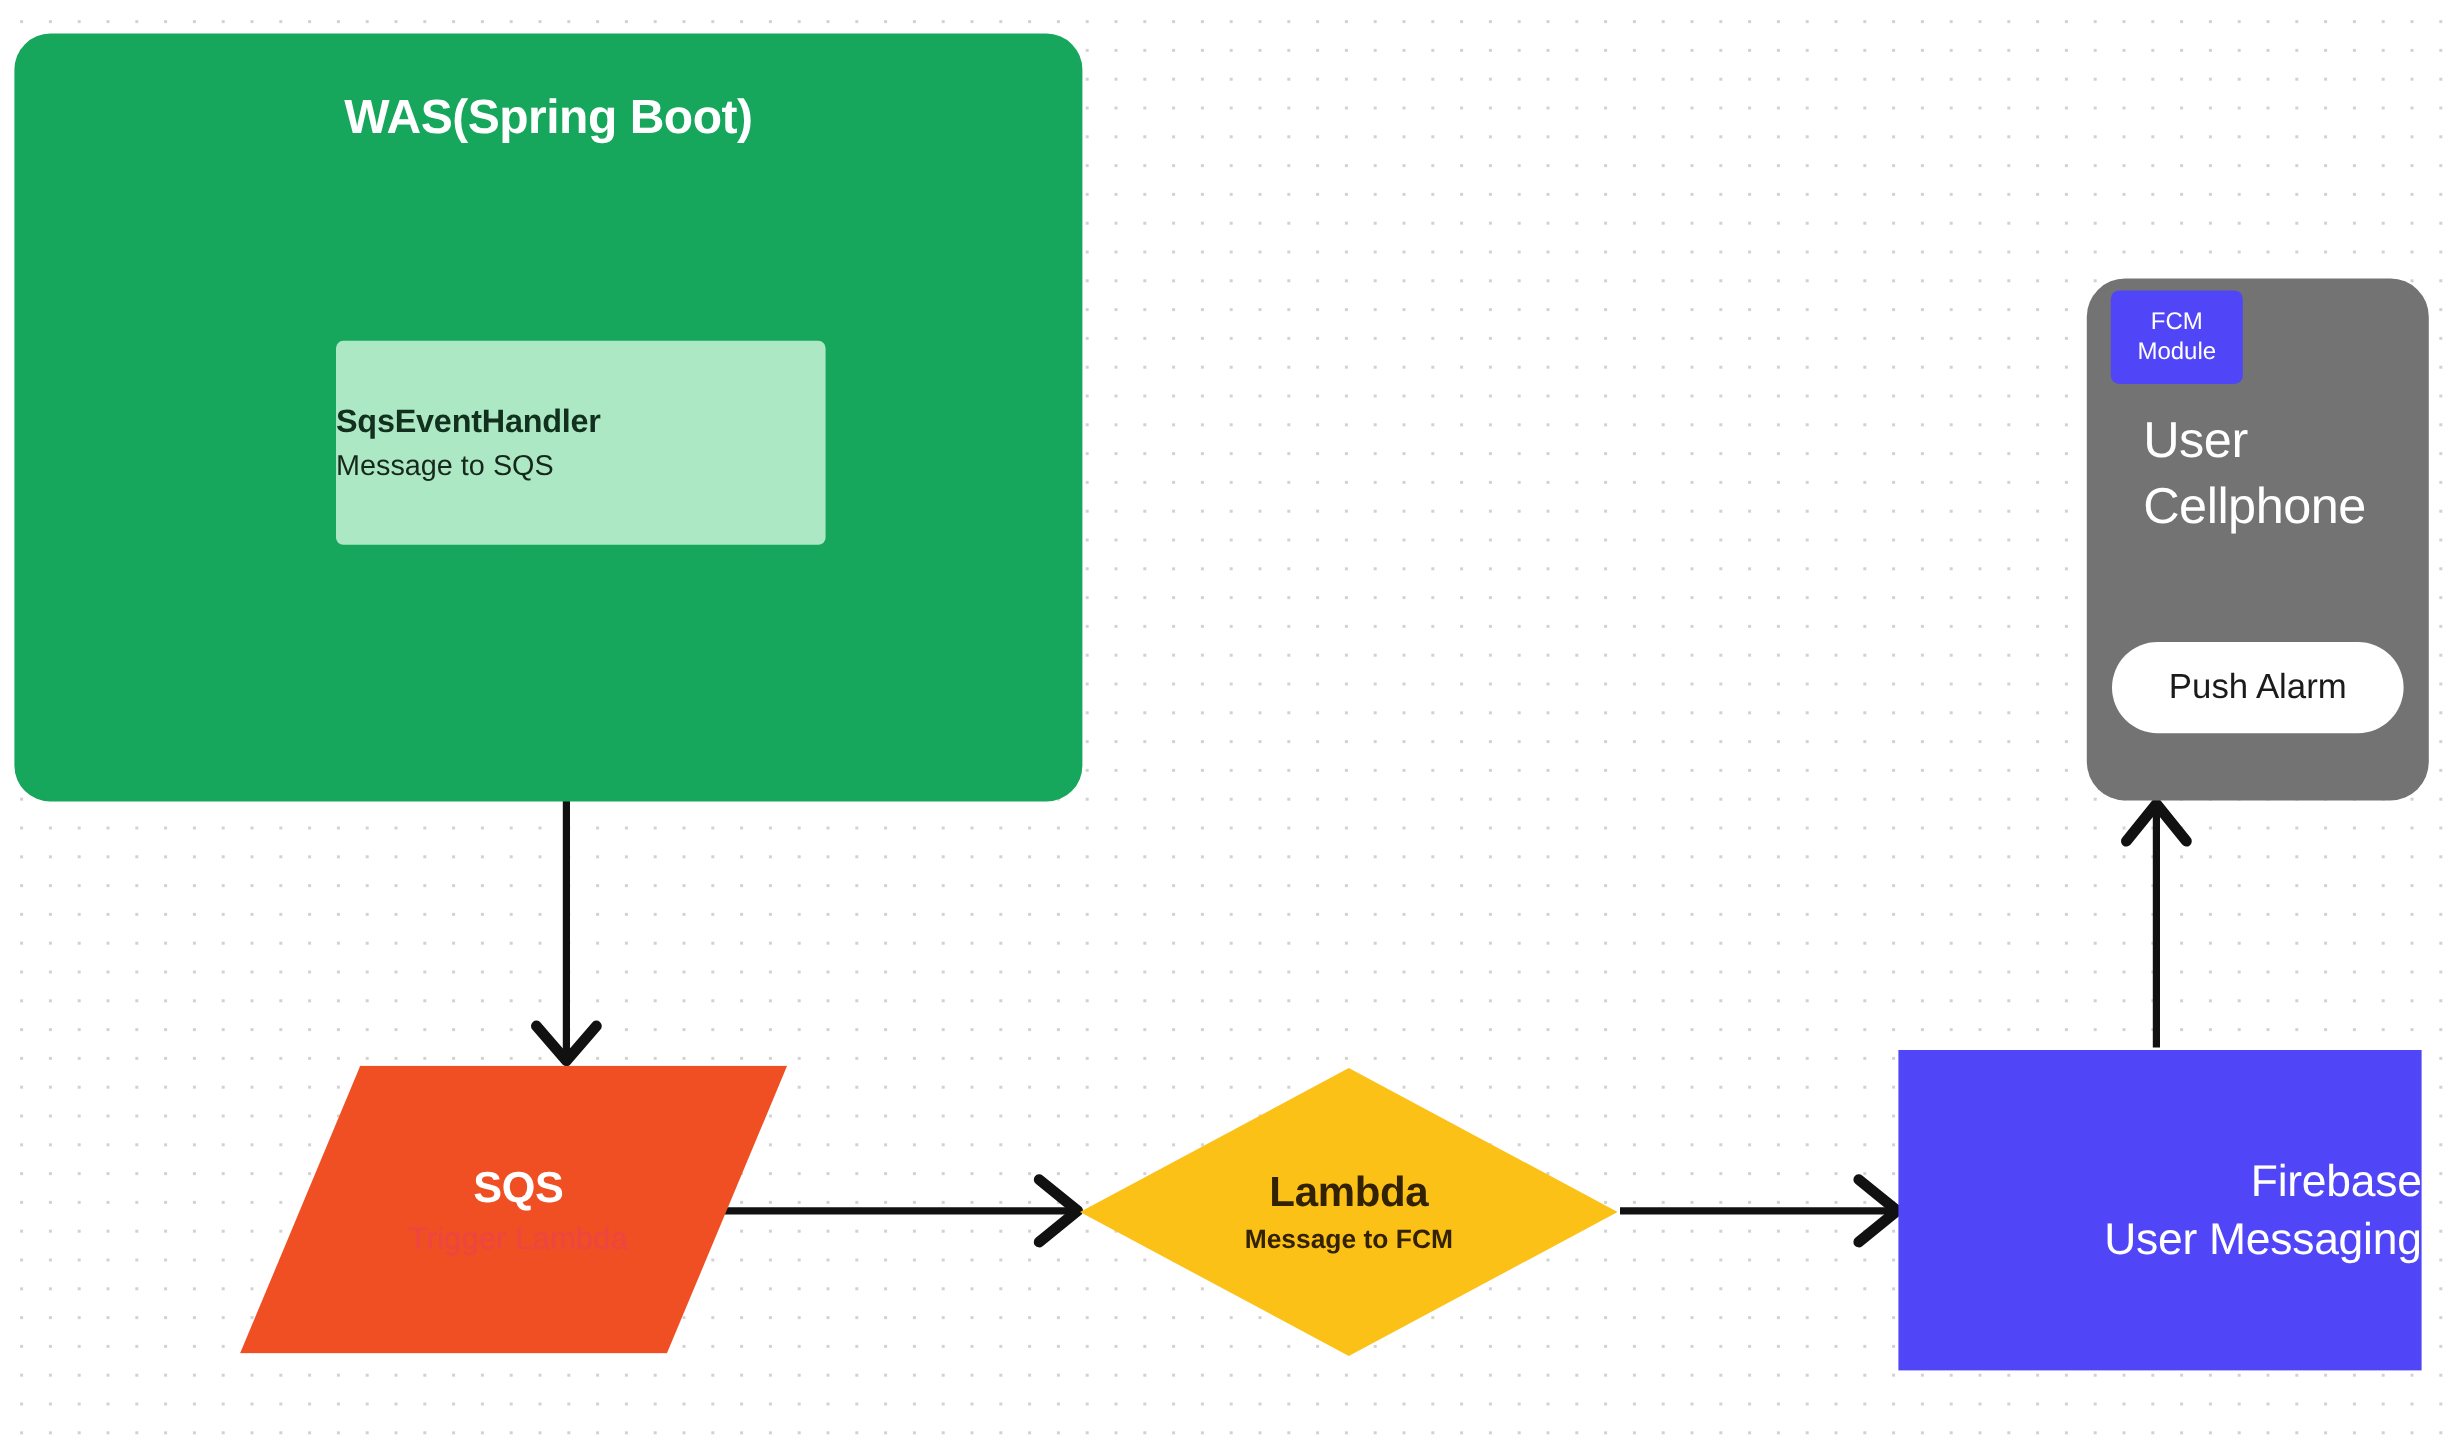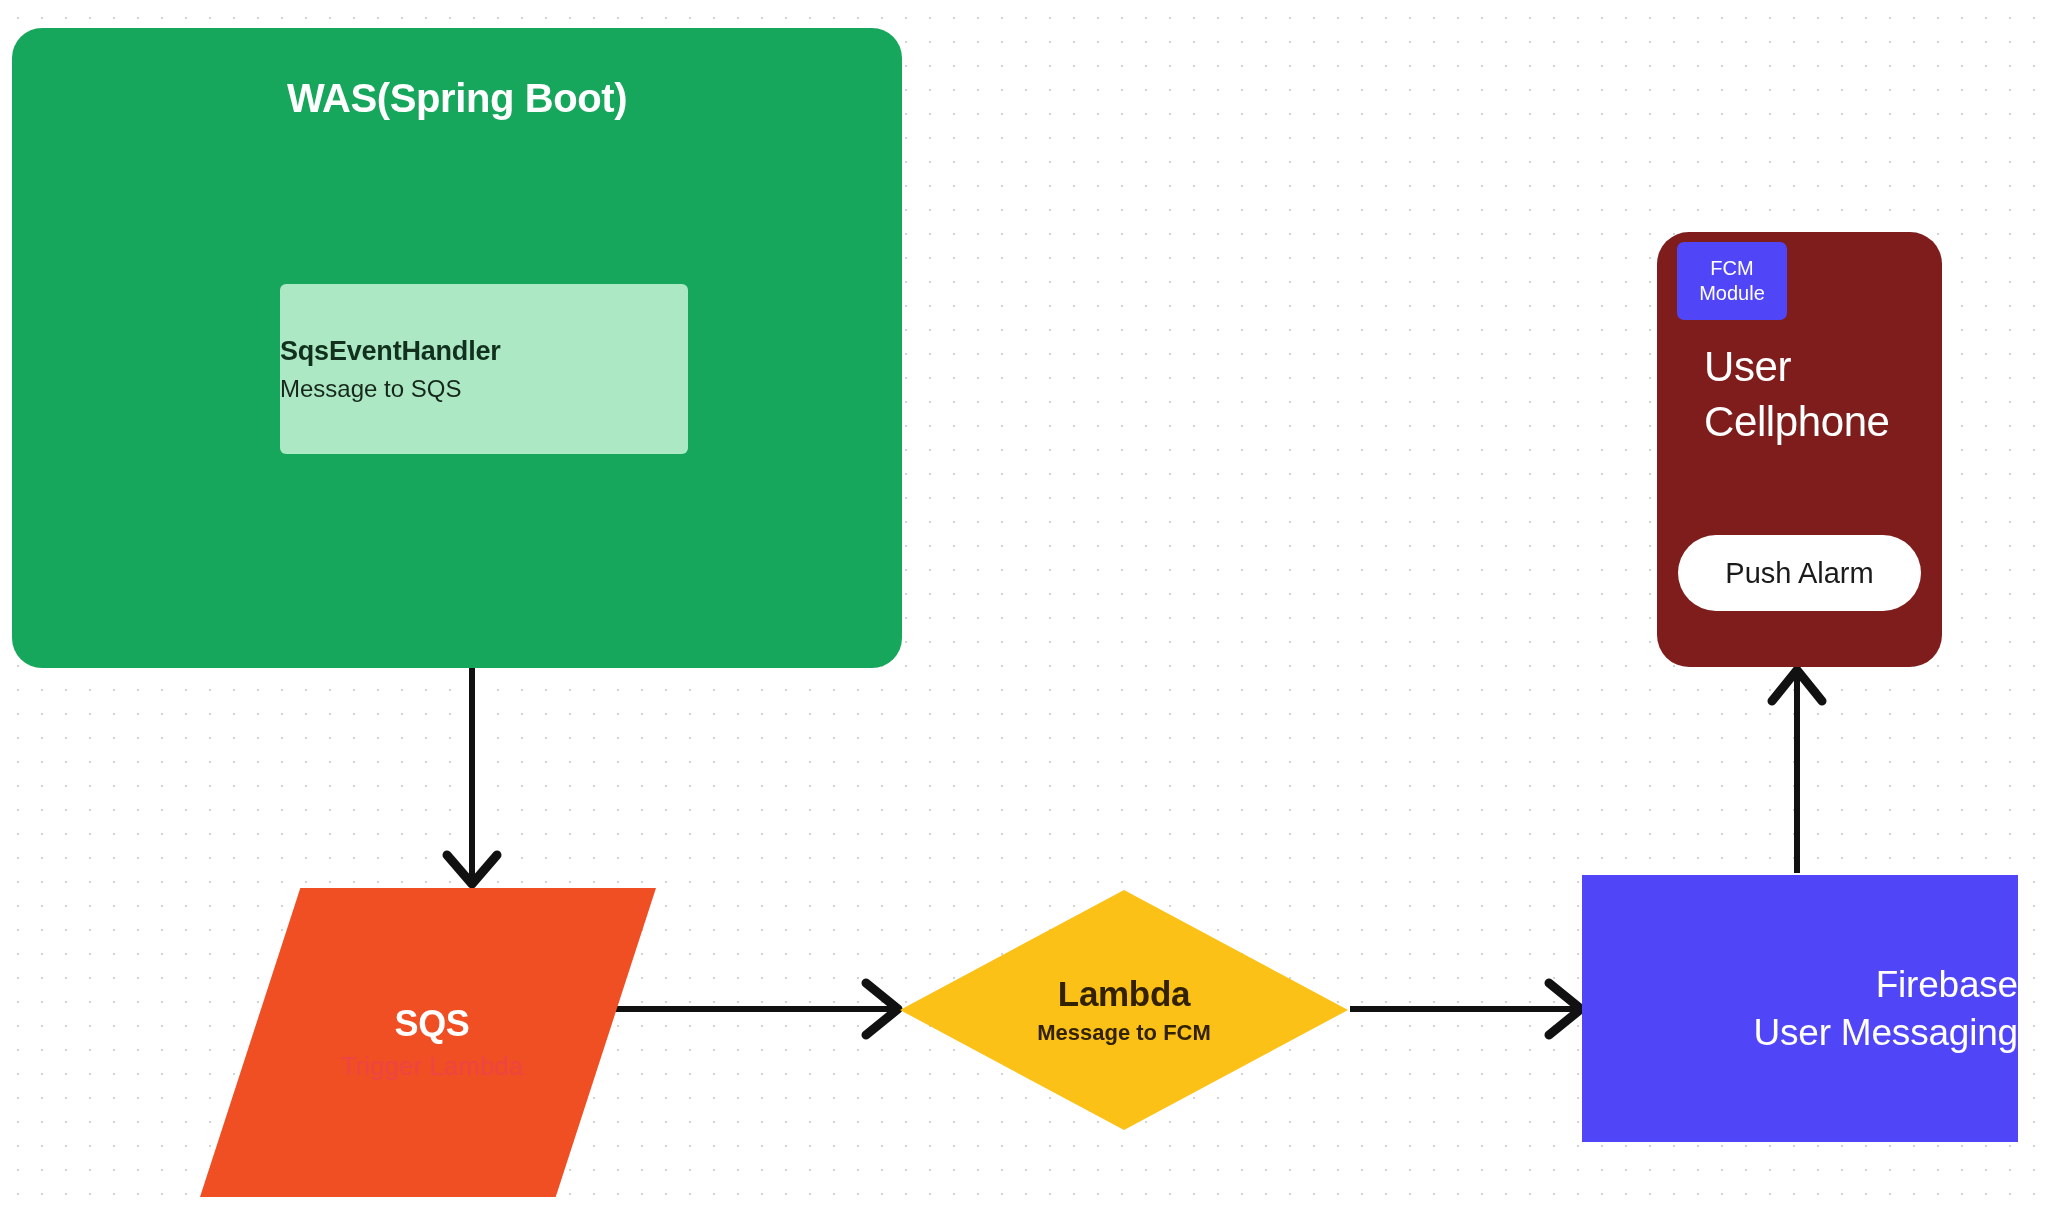--- a/index.html
+++ b/index.html
@@ -72,21 +72,21 @@
     font-size: 24px;
     font-weight: normal;
   }
 
   
   .sqs-wrap {
     position: absolute;
     left: 200px;
     top: 888px;
     width: 456px;
-    height: 309px;
+    height: 240px;
   }
   .sqs-shape {
     position: absolute;
     inset: 0;
     background: #f04e23;
     clip-path: polygon(22% 0%, 100% 0%, 78% 100%, 0% 100%);
   }
   .sqs-labels {
     position: absolute;
     left: 0;
@@ -168,25 +168,25 @@
     color: #ffffff;
     font-size: 37px;
     font-weight: normal;
     letter-spacing: -0.2px;
     white-space: nowrap;
   }
 
   
   .phone-box {
     position: absolute;
-    left: 1657px;
+    left: 1739px;
     top: 232px;
     width: 285px;
     height: 435px;
-    background: #7f1d1d;
+    background: #737373;
     border-radius: 32px;
   }
   .fcm-badge {
     position: absolute;
     left: 20px;
     top: 10px;
     width: 110px;
     height: 78px;
     background: #5146f7;
     border-radius: 7px;

